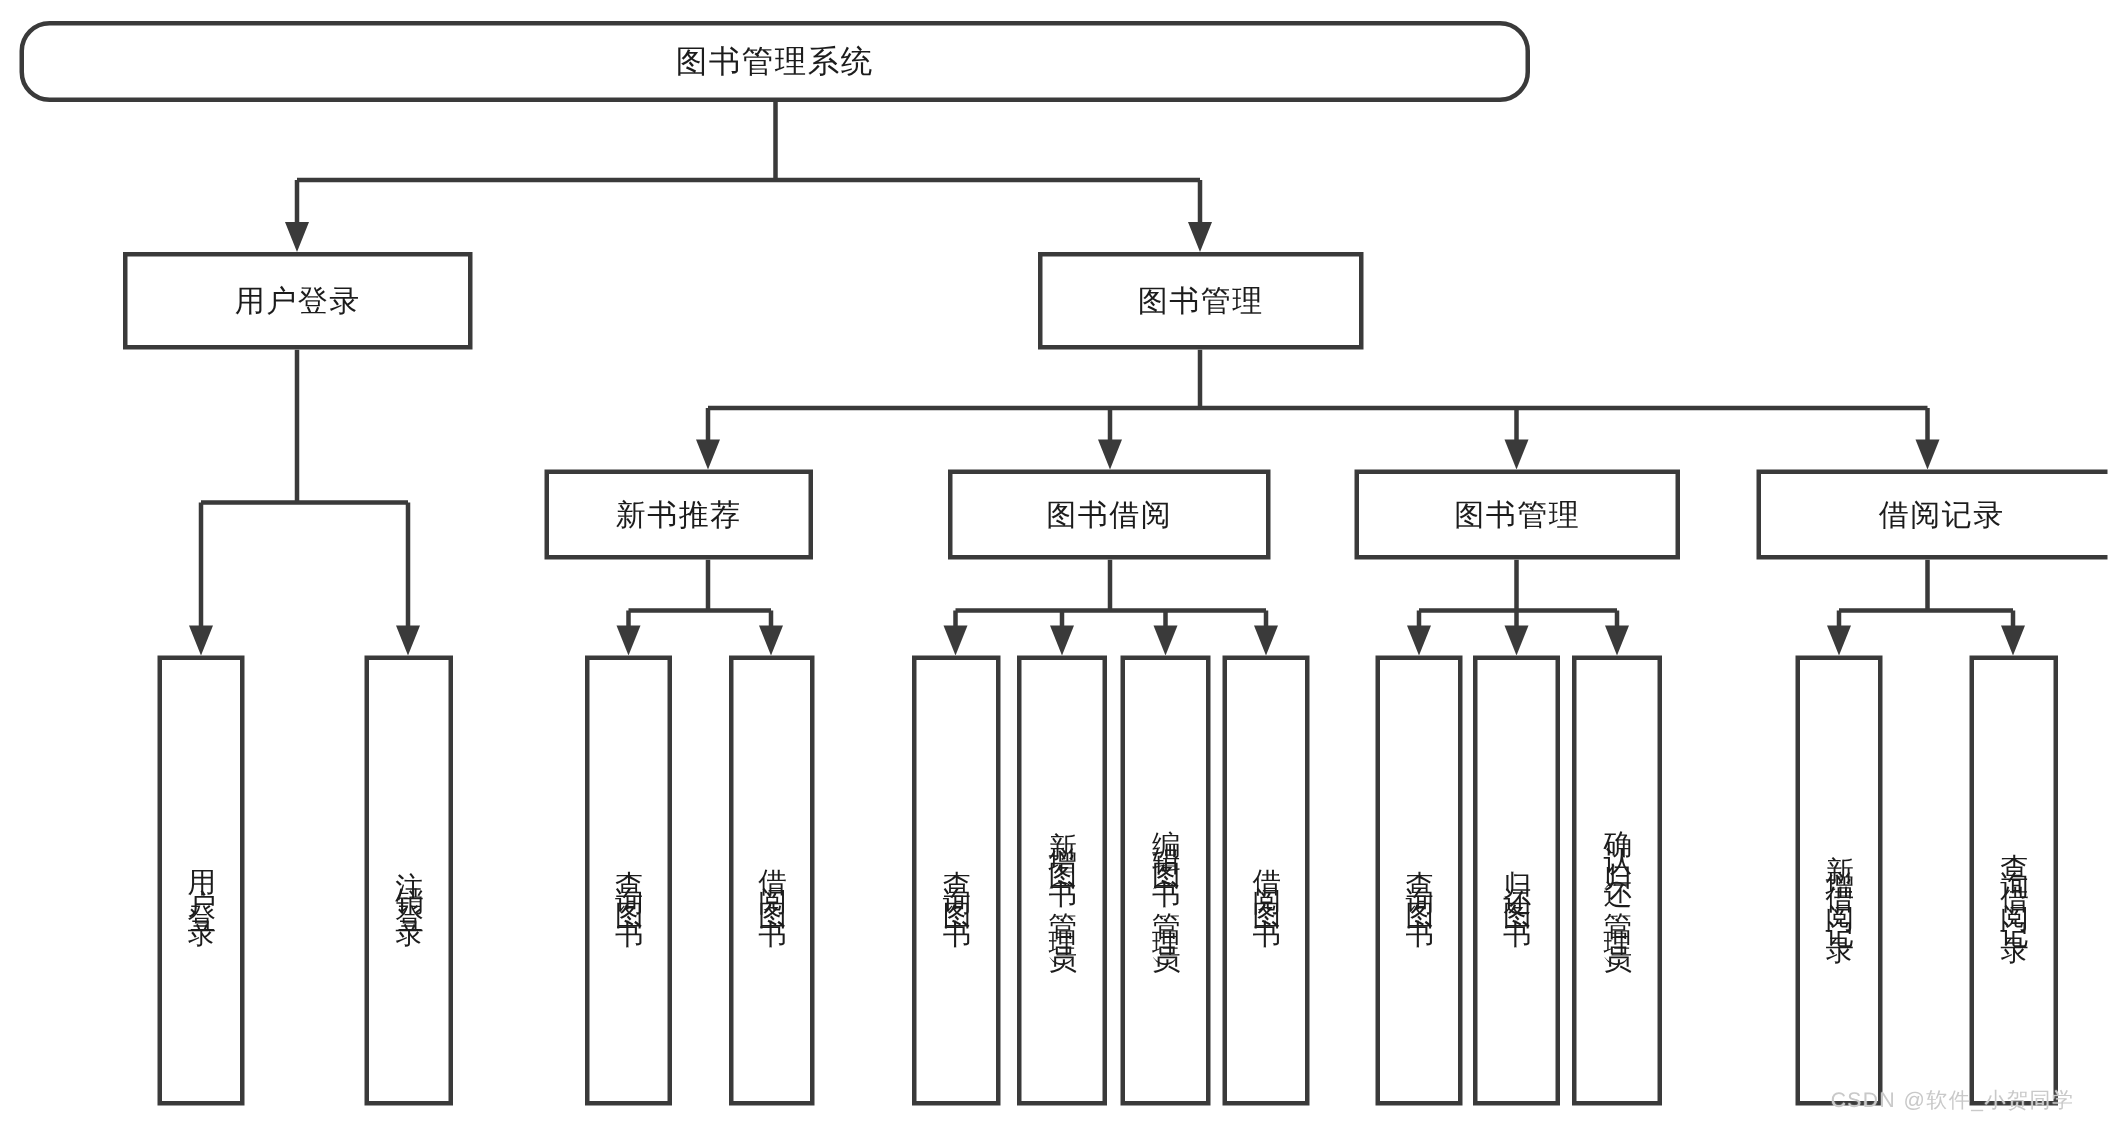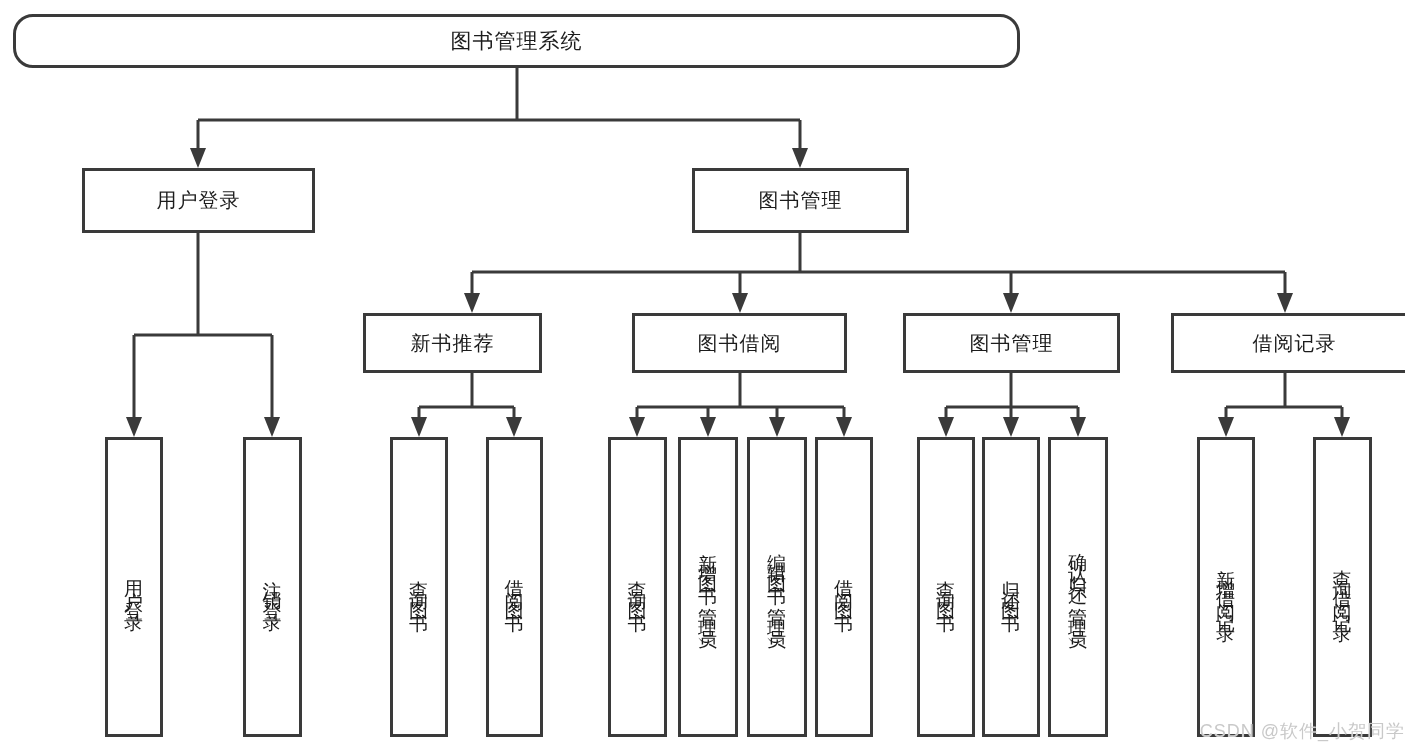--- a/index.html
+++ b/index.html
@@ -41,22 +41,22 @@
   .node.v { font-size: 19px; }
   .node.v .vtext {
     writing-mode: vertical-rl;
     text-orientation: mixed;
     letter-spacing: 11px;
     line-height: 1;
     max-height: 290px;
   }
   .watermark {
     position: absolute;
-    right: 0; bottom: 4px;
-    font-size: 18px;
+    right: 22px; bottom: 4px;
+    font-size: 14px;
     color: var(--watermark);
     text-shadow: 0 0 1px #ffffff;
     z-index: 5;
     letter-spacing: 1px;
     white-space: nowrap;
   }
 </style>
 </head>
 <body>
 

